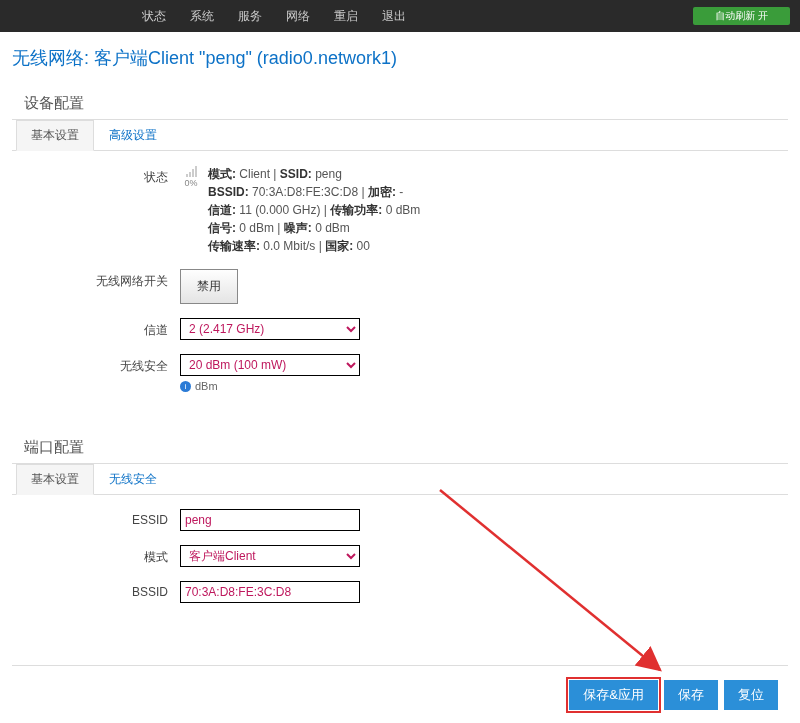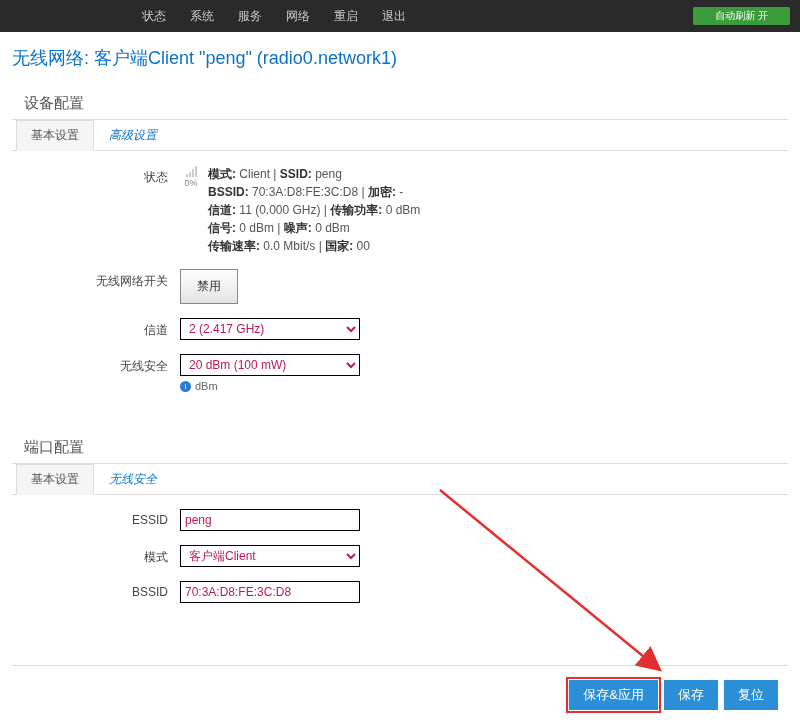--- a/index.html
+++ b/index.html
@@ -65,21 +65,20 @@
   }
   .tab.active {
     background: #f5f5f5;
     border: 1px solid #ddd;
     border-bottom: 1px solid #f5f5f5;
     color: #555;
     text-align: right;
   }
   .tab.inactive {
     color: #0d72c7;
-    font-style: italic;
   }
   .form-area {
     padding: 14px 8px 8px 8px;
   }
   .form-row {
     display: flex;
     align-items: flex-start;
     margin-bottom: 14px;
   }
   .form-label {

